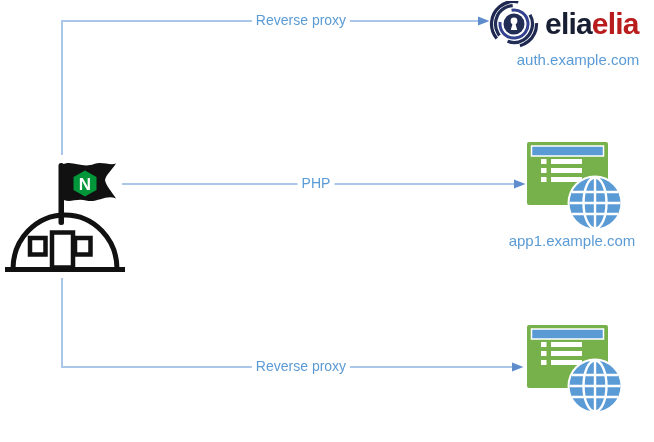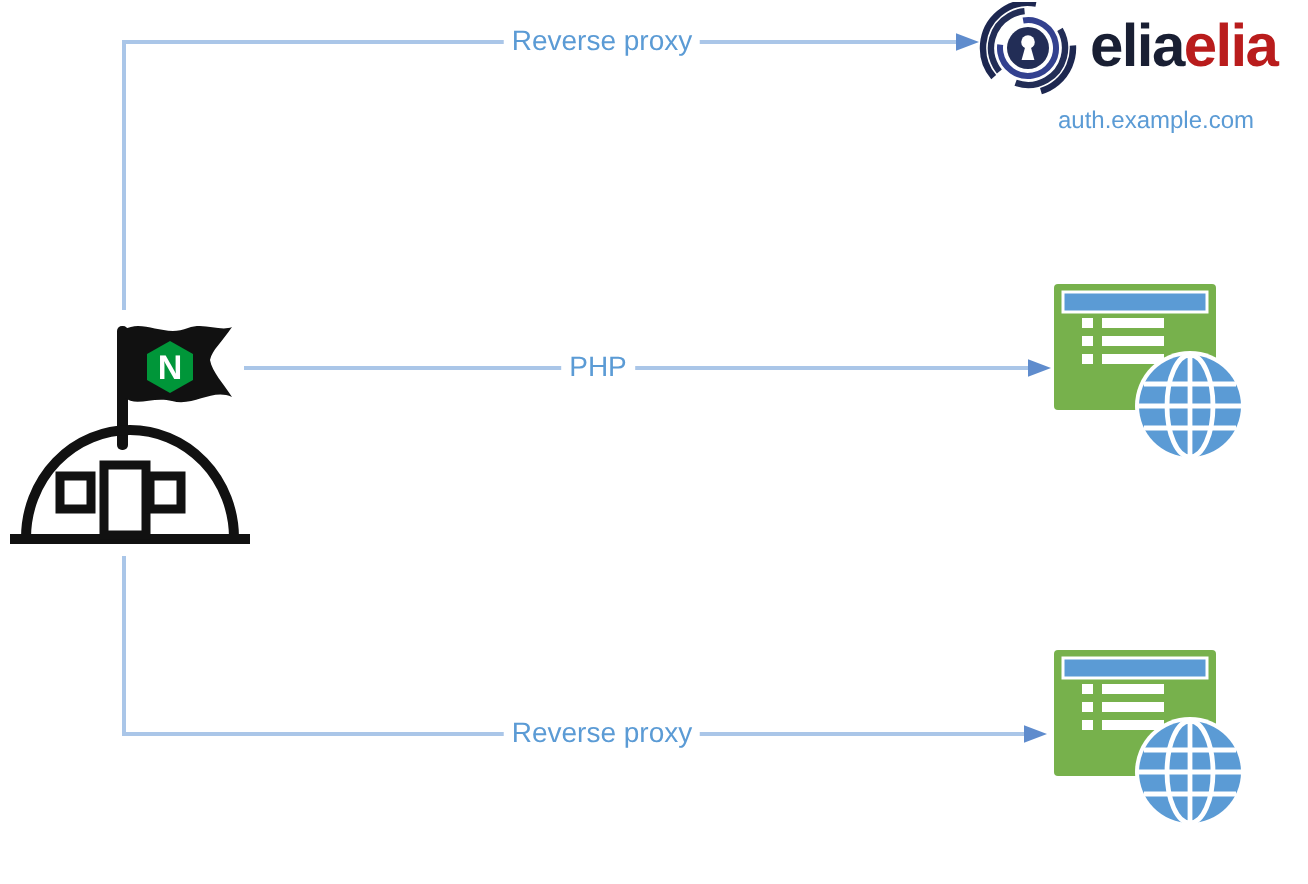--- a/index.html
+++ b/index.html
@@ -20,21 +20,21 @@
     color:#5b9bd5;
     font-size:14px;
     line-height:15px;
     padding:0 4px;
     white-space:nowrap;
   }
   .domain-label{
     position:absolute;
     transform:translateX(-50%);
     color:#5b9bd5;
-    font-size:12px;
+    font-size:15px;
     line-height:18px;
     white-space:nowrap;
   }
   .brand{
     position:absolute;
     left:545px;top:7px;
     font-size:30px;
     font-weight:700;
     letter-spacing:-0.8px;
     line-height:34px;
@@ -54,21 +54,21 @@
     <path d="M478,16.6 L489.5,21 L478,25.4 Z" fill="#5f8ccd"></path>
 
     <path d="M122,184 L514,184" fill="none" stroke="#aac6e8" stroke-width="2"></path>
     <path d="M514,179.6 L525.5,184 L514,188.4 Z" fill="#5f8ccd"></path>
 
     <path d="M62,278 L62,367 L512,367" fill="none" stroke="#aac6e8" stroke-width="2"></path>
     <path d="M512,362.6 L523.5,367 L512,371.4 Z" fill="#5f8ccd"></path>
   </svg>
 
   <div class="conn-label" style="left:301px;top:13px">Reverse proxy</div>
-  <div class="conn-label" style="left:299px;top:176px">PHP</div>
+  <div class="conn-label" style="left:316px;top:176px">PHP</div>
   <div class="conn-label" style="left:301px;top:359px">Reverse proxy</div>
 
   <svg class="abs" style="left:2px;top:160px" width="126" height="115" viewBox="0 0 126 115">
 
     <rect x="56.5" y="3" width="5.5" height="62" rx="2.5" fill="#111111"></rect>
 
     <path d="M60,5
              C 69,-1 80,9 92,4
              C 100,1 108,6 114,3.5
              C 109,11 104,15 103,20
@@ -118,20 +118,21 @@
       <circle cx="68" cy="61" r="25.5" fill="#5b9bd5"></circle>
       <g stroke="#ffffff" stroke-width="2.4" fill="none">
         <line x1="42.5" y1="61" x2="93.5" y2="61"></line>
         <line x1="45" y1="50" x2="91" y2="50"></line>
         <line x1="45" y1="72" x2="91" y2="72"></line>
         <line x1="68" y1="35.5" x2="68" y2="86.5"></line>
         <ellipse cx="68" cy="61" rx="11.5" ry="25.5"></ellipse>
       </g>
     </g>
   </svg>
+  <div class="domain-label" style="left:572px;top:232px">app1.example.com</div>
 
   <svg class="abs" style="left:527px;top:325px" width="96" height="89" viewBox="0 0 96 89">
     <rect x="0" y="0" width="81" height="63" rx="2" fill="#77b14c"></rect>
     <rect x="4.5" y="4" width="72" height="10" fill="#5b9bd5" stroke="#ffffff" stroke-width="1.5"></rect>
     <g fill="#ffffff">
       <rect x="14" y="17" width="5.5" height="5"></rect>
         <rect x="24" y="17" width="31" height="5"></rect>
       <rect x="14" y="26" width="5.5" height="5"></rect>
         <rect x="24" y="26" width="31" height="5"></rect>
       <rect x="14" y="35" width="5.5" height="5"></rect>

